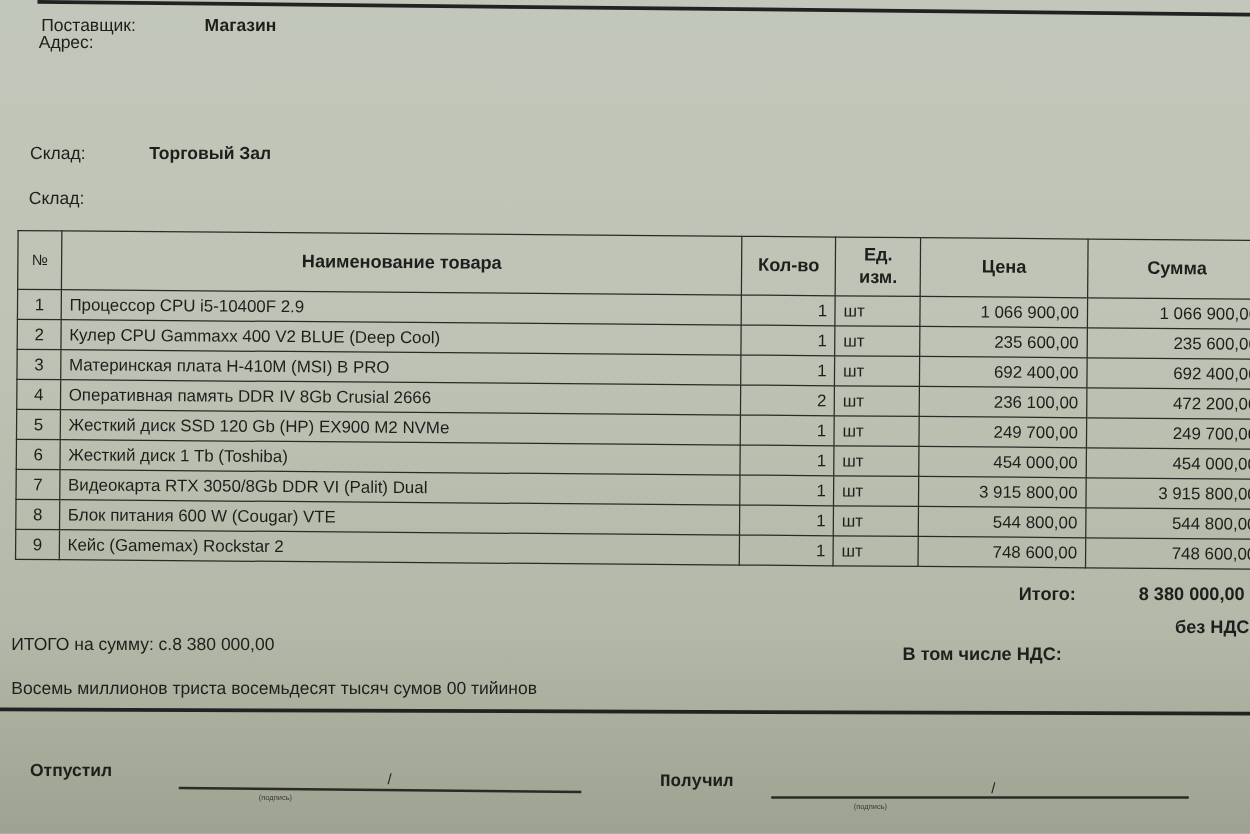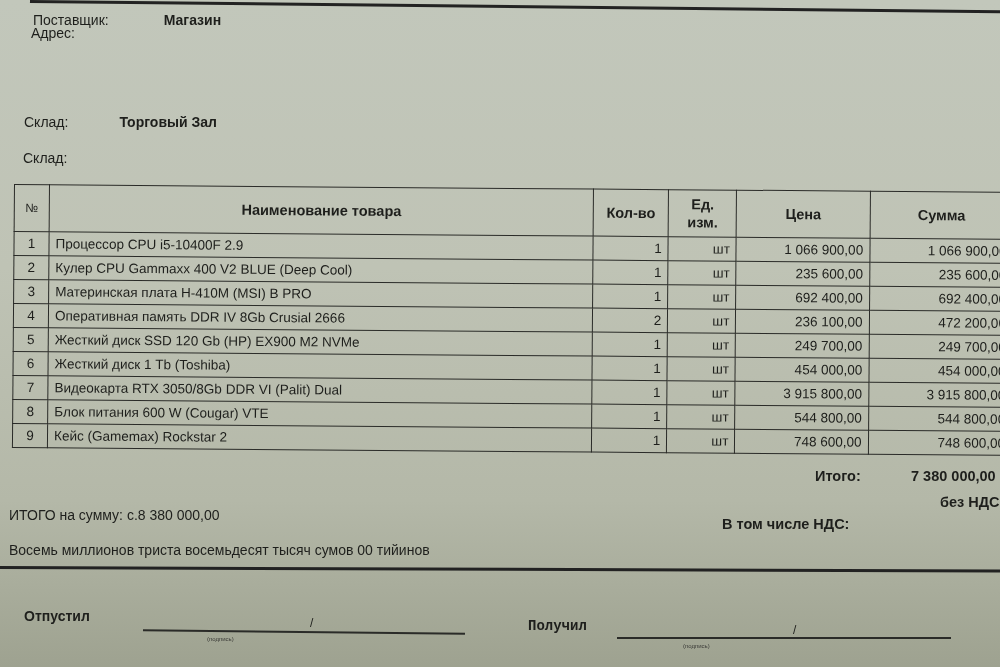--- a/index.html
+++ b/index.html
@@ -28,21 +28,21 @@
     transform: rotate(0.45deg); transform-origin: left top;
   }
   table.items th, table.items td {
     border: 1.5px solid #2a2b28; padding: 0 6px; height: 23px;
     white-space: nowrap;
   }
   table.items th { height: 46px; font-weight: bold; font-size: 14.5px; text-align: center; }
   table.items td.num { text-align: center; width: 22px; }
   table.items td.name { width: 530px; text-align: left; }
   table.items td.qty { text-align: right; width: 62px; }
-  table.items td.unit { text-align: right; width: 55px; }
+  table.items td.unit { text-align: left; width: 55px; }
   table.items td.price { text-align: right; width: 120px; }
   table.items td.sum { text-align: right; width: 130px; }
 
   .totals { position: absolute; font-weight: bold; font-size: 14.5px; white-space: nowrap; }
   .bold { font-weight: normal; }
   .hr-bottom {
     position: absolute; left: 0; top: 566px; width: 1000px; height: 3px; background: #222;
     transform: rotate(0.2deg); transform-origin: left top;
   }
   .sig-label { position: absolute; font-weight: bold; font-size: 14px; }
@@ -152,21 +152,21 @@
         <td class="name">Кейс (Gamemax) Rockstar 2</td>
         <td class="qty">1</td>
         <td class="unit">шт</td>
         <td class="price">748 600,00</td>
         <td class="sum">748 600,00</td>
       </tr>
     </tbody>
   </table>
 
   <div class="totals" style="left:815px; top:468px;">Итого:</div>
-  <div class="totals" style="left:911px; top:468px;">7 380 000,00</div>
+  <div class="totals" style="left:911px; top:468px;">8 380 000,00</div>
   <div class="totals" style="left:722px; top:492px;margin-top:24px;">В том числе НДС:</div>
   <div class="totals" style="left:940px; top:494px;">без НДС</div>
 
   <div class="field" style="left:9px; top:507px; font-size:14px;">
     <span>ИТОГО на сумму:</span>
     <span class="bold">с.8 380 000,00</span>
   </div>
   <div class="field bold" style="left:9px; top:542px; font-size:14px;">Восемь миллионов триста восемьдесят тысяч  сумов 00 тийинов</div>
 
   <div class="hr-bottom"></div>

